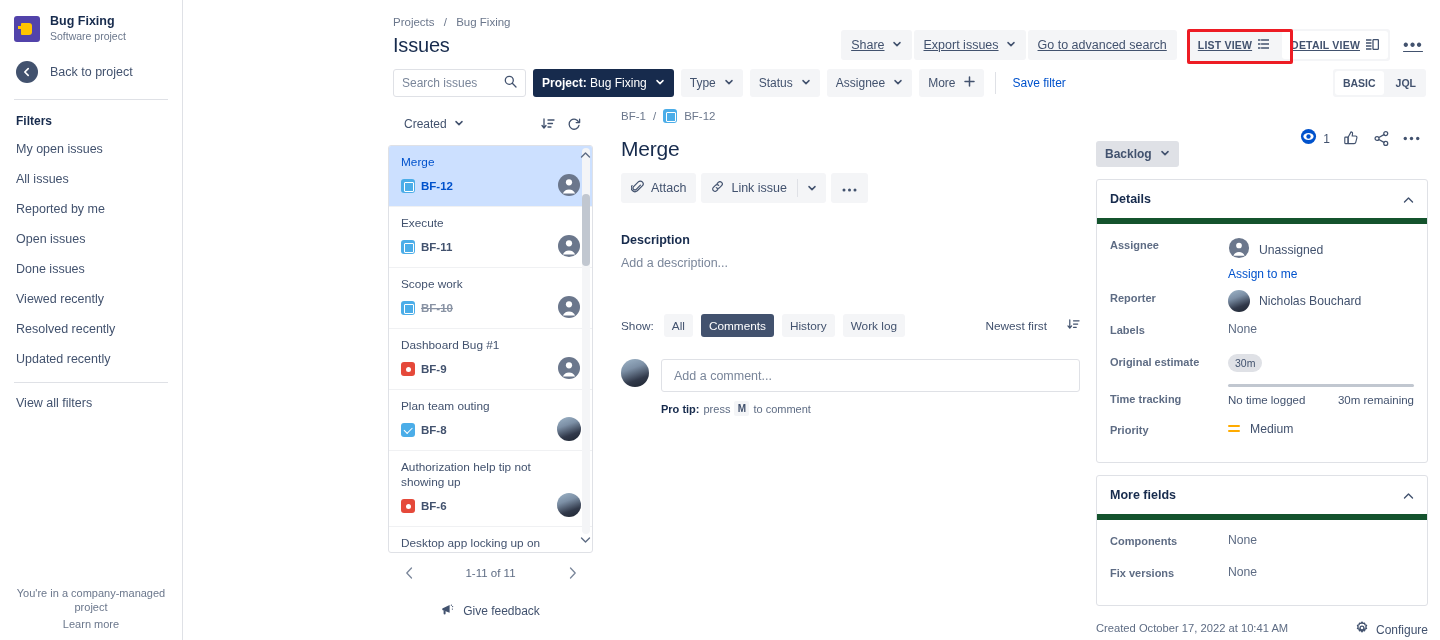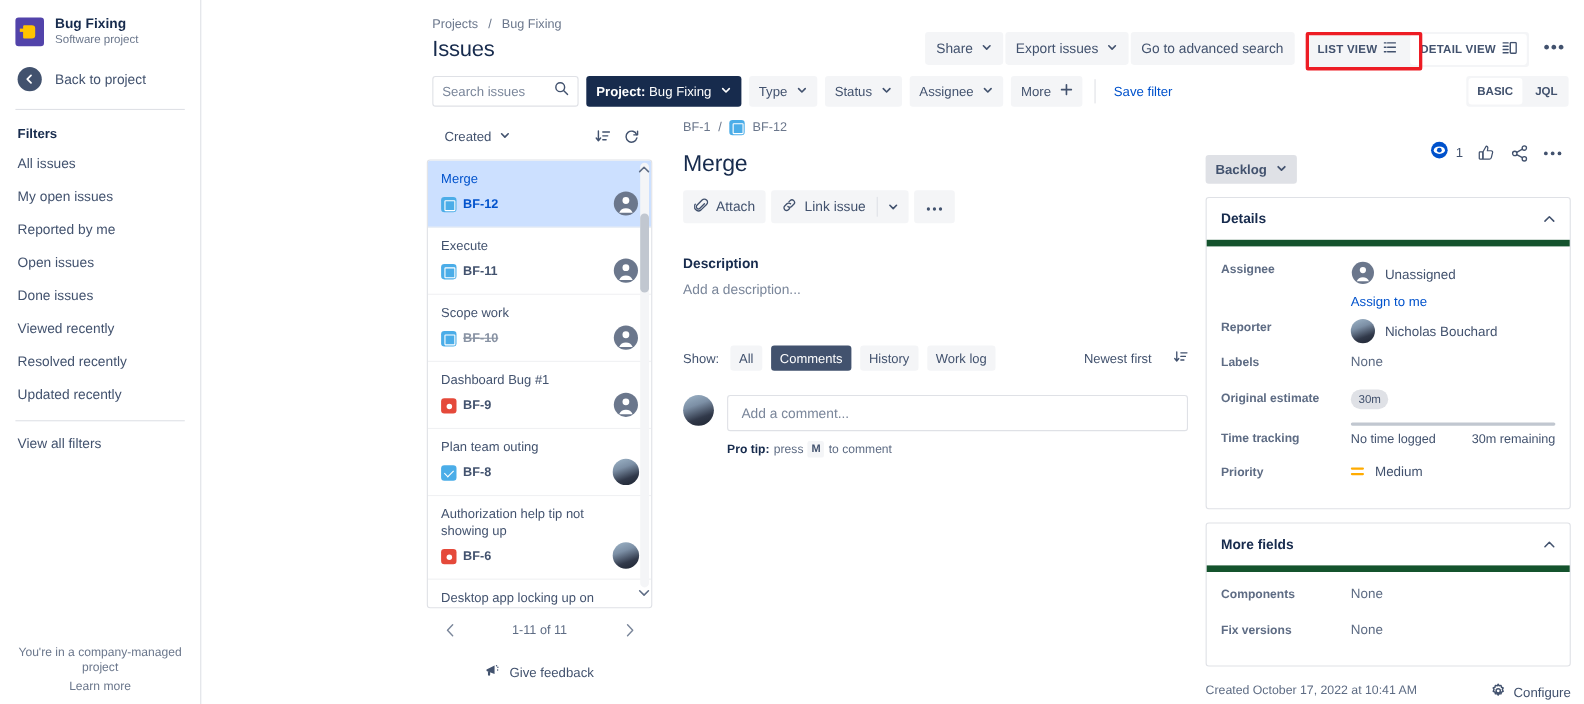--- a/index.html
+++ b/index.html
@@ -61,21 +61,21 @@
   
   .main { flex: 1 1 auto; display: flex; flex-direction: column; min-width: 0; position: relative; }
 
   .crumbs { font-size: 11.5px; color: #6b778c; padding: 16px 0 0 210px; }
   .crumbs span { cursor: pointer; }
   .crumbs .sep { margin: 0 6px; cursor: default; }
   .page-title { font-size: 20px; font-weight: 500; color: #172b4d; padding: 6px 0 0 210px; letter-spacing: -0.2px; }
 
   .topbar-actions {
     position: absolute; right: 12px; top: 29px;
-    display: flex; gap: 2px;
+    display: flex; align-items: center; gap: 2px; text-decoration: underline;
   }
   .tb-btn {
     display: flex; align-items: center; gap: 7px;
     height: 30px; padding: 0 10px; border-radius: 3px;
     font-size: 12.5px; color: #42526e; background: transparent;
     border: none; cursor: pointer; white-space: nowrap;
   }
   .tb-btn.gray { background: #f4f5f7; }
   .viewgroup { display: flex; align-items: center; background: #f4f5f7; border-radius: 3px; margin-left: 8px; }
   .view-btn {
@@ -327,22 +327,22 @@
         <svg width="12" height="12" viewBox="0 0 12 12">
             <path d="M7.2 2.6 3.8 6l3.4 3.4" fill="none" stroke="#fff" stroke-width="1.6" stroke-linecap="round" stroke-linejoin="round"></path>
           </svg>
       </div>
       <div class="back-label">Back to project</div>
     </div>
 
     <div class="side-div"></div>
     <div class="filters-title">Filters</div>
 
+    <div class="filter-item">My open issues</div>
     <div class="filter-item">All issues</div>
-    <div class="filter-item">My open issues</div>
     <div class="filter-item">Reported by me</div>
     <div class="filter-item">Open issues</div>
     <div class="filter-item">Done issues</div>
     <div class="filter-item">Viewed recently</div>
     <div class="filter-item">Resolved recently</div>
     <div class="filter-item">Updated recently</div>
 
     <div class="side-div" style="margin-top:8px;"></div>
     <div class="filter-item" style="padding-top:12px;">View all filters</div>
 

